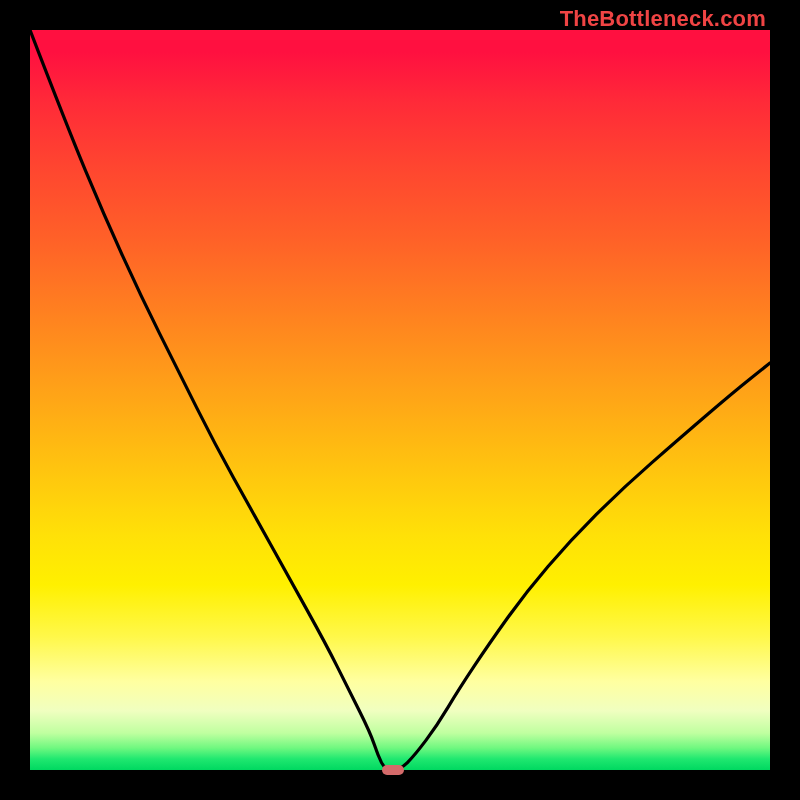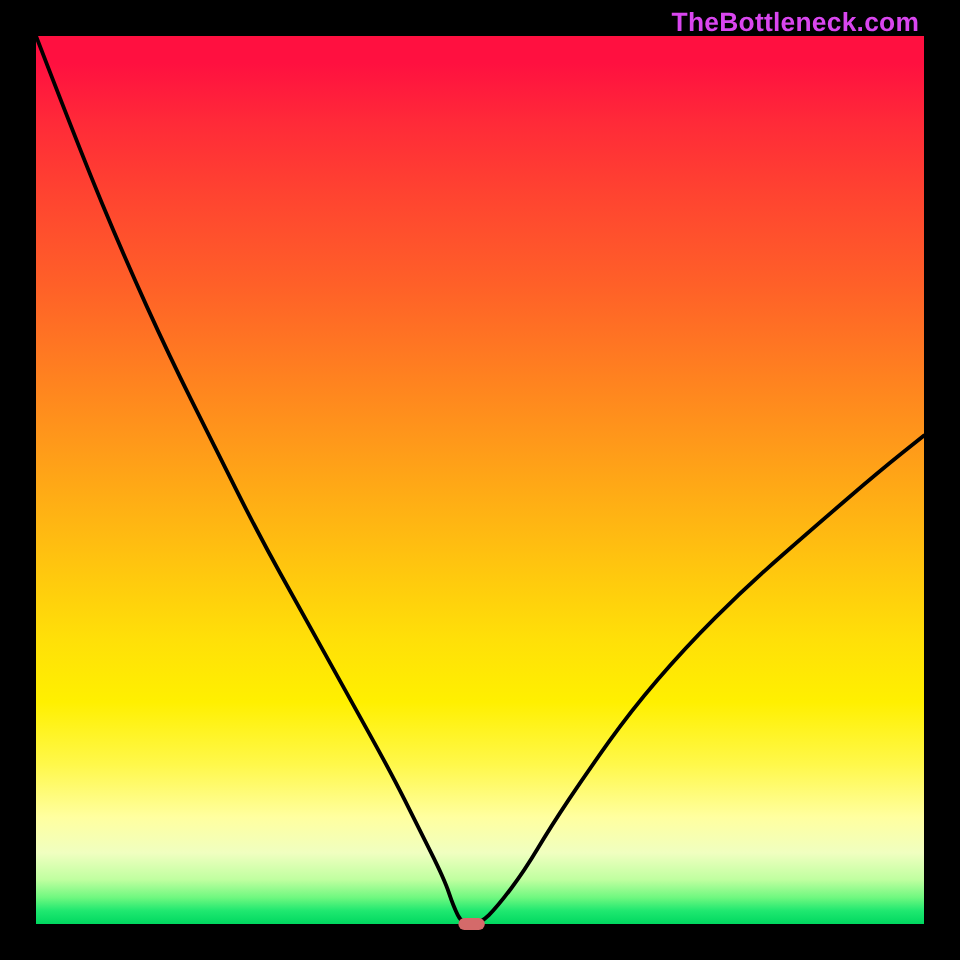--- a/index.html
+++ b/index.html
@@ -42,21 +42,21 @@
       #00d860 100%
     );
   }
   .watermark {
     position: absolute;
     top: 6px;
     right: 34px;
     font-family: Arial, Helvetica, sans-serif;
     font-size: 22px;
     font-weight: 600;
-    color: #d946ef;
+    color: #ef4444;
     letter-spacing: 0.2px;
   }
   .curve-svg {
     position: absolute;
     left: 0;
     top: 0;
   }
   .min-marker {
     position: absolute;
     width: 22px;

